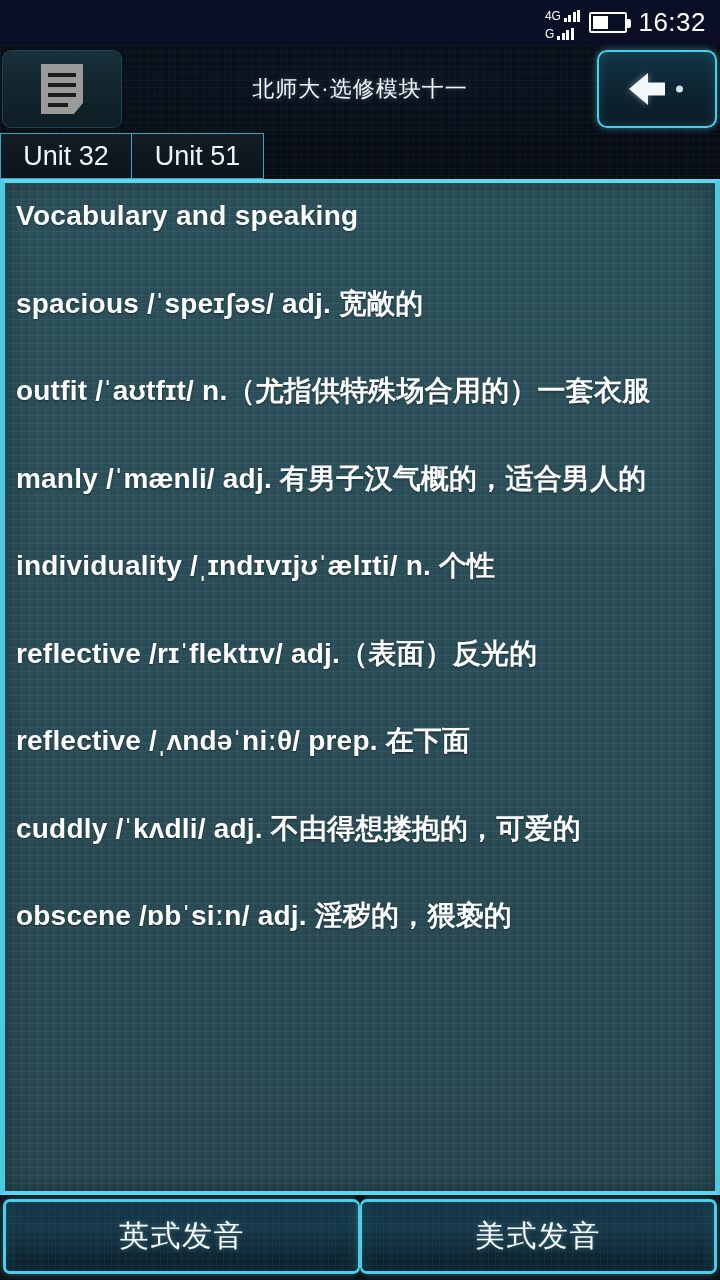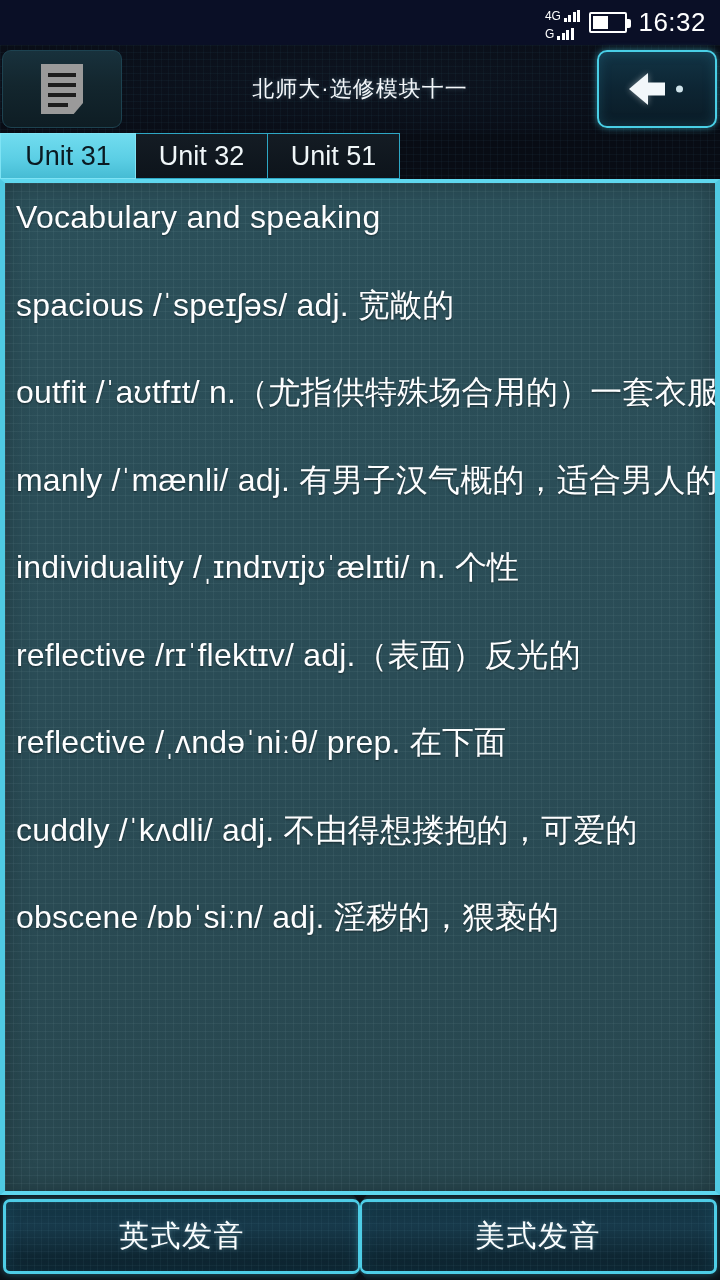--- a/index.html
+++ b/index.html
@@ -189,27 +189,28 @@
     background-size:8px 8px;
     pointer-events:none;
   }
 
   .entries {
     position:relative; z-index:2;
     padding:18px 10px 0 11px;
   }
   .entry {
     color:#fdfeff;
-    font-size:32px;
+    font-size:28px;
     line-height:1.05;
     height:87.5px;
     display:flex; align-items:flex-start;
     white-space:nowrap;
     text-shadow:0 1px 2px rgba(0,0,0,.45);
     letter-spacing:0.2px;
+    font-weight:bold;
   }
   .entry.heading { letter-spacing:0.3px; }
 
   
   .btnbar {
     flex:0 0 85px; height:85px;
     display:flex;
     background:#0a1118;
     position:relative;
   }
@@ -291,23 +292,20 @@
     <div class="iconbtn right">
       <span class="arrow-icon">
         <span class="tri"></span>
           <span class="bar"></span>
           <span class="dot"></span>
       </span>
     </div>
   </div>
 
   <div class="tabbar">
-    <div class="tab w1 active">
-      <span>Unit 31</span>
-    </div>
     <div class="tab w2">
       <span>Unit 32</span>
     </div>
     <div class="tab w3">
       <span>Unit 51</span>
     </div>
     <div class="tabfill"></div>
   </div>
 
   <div class="content">

